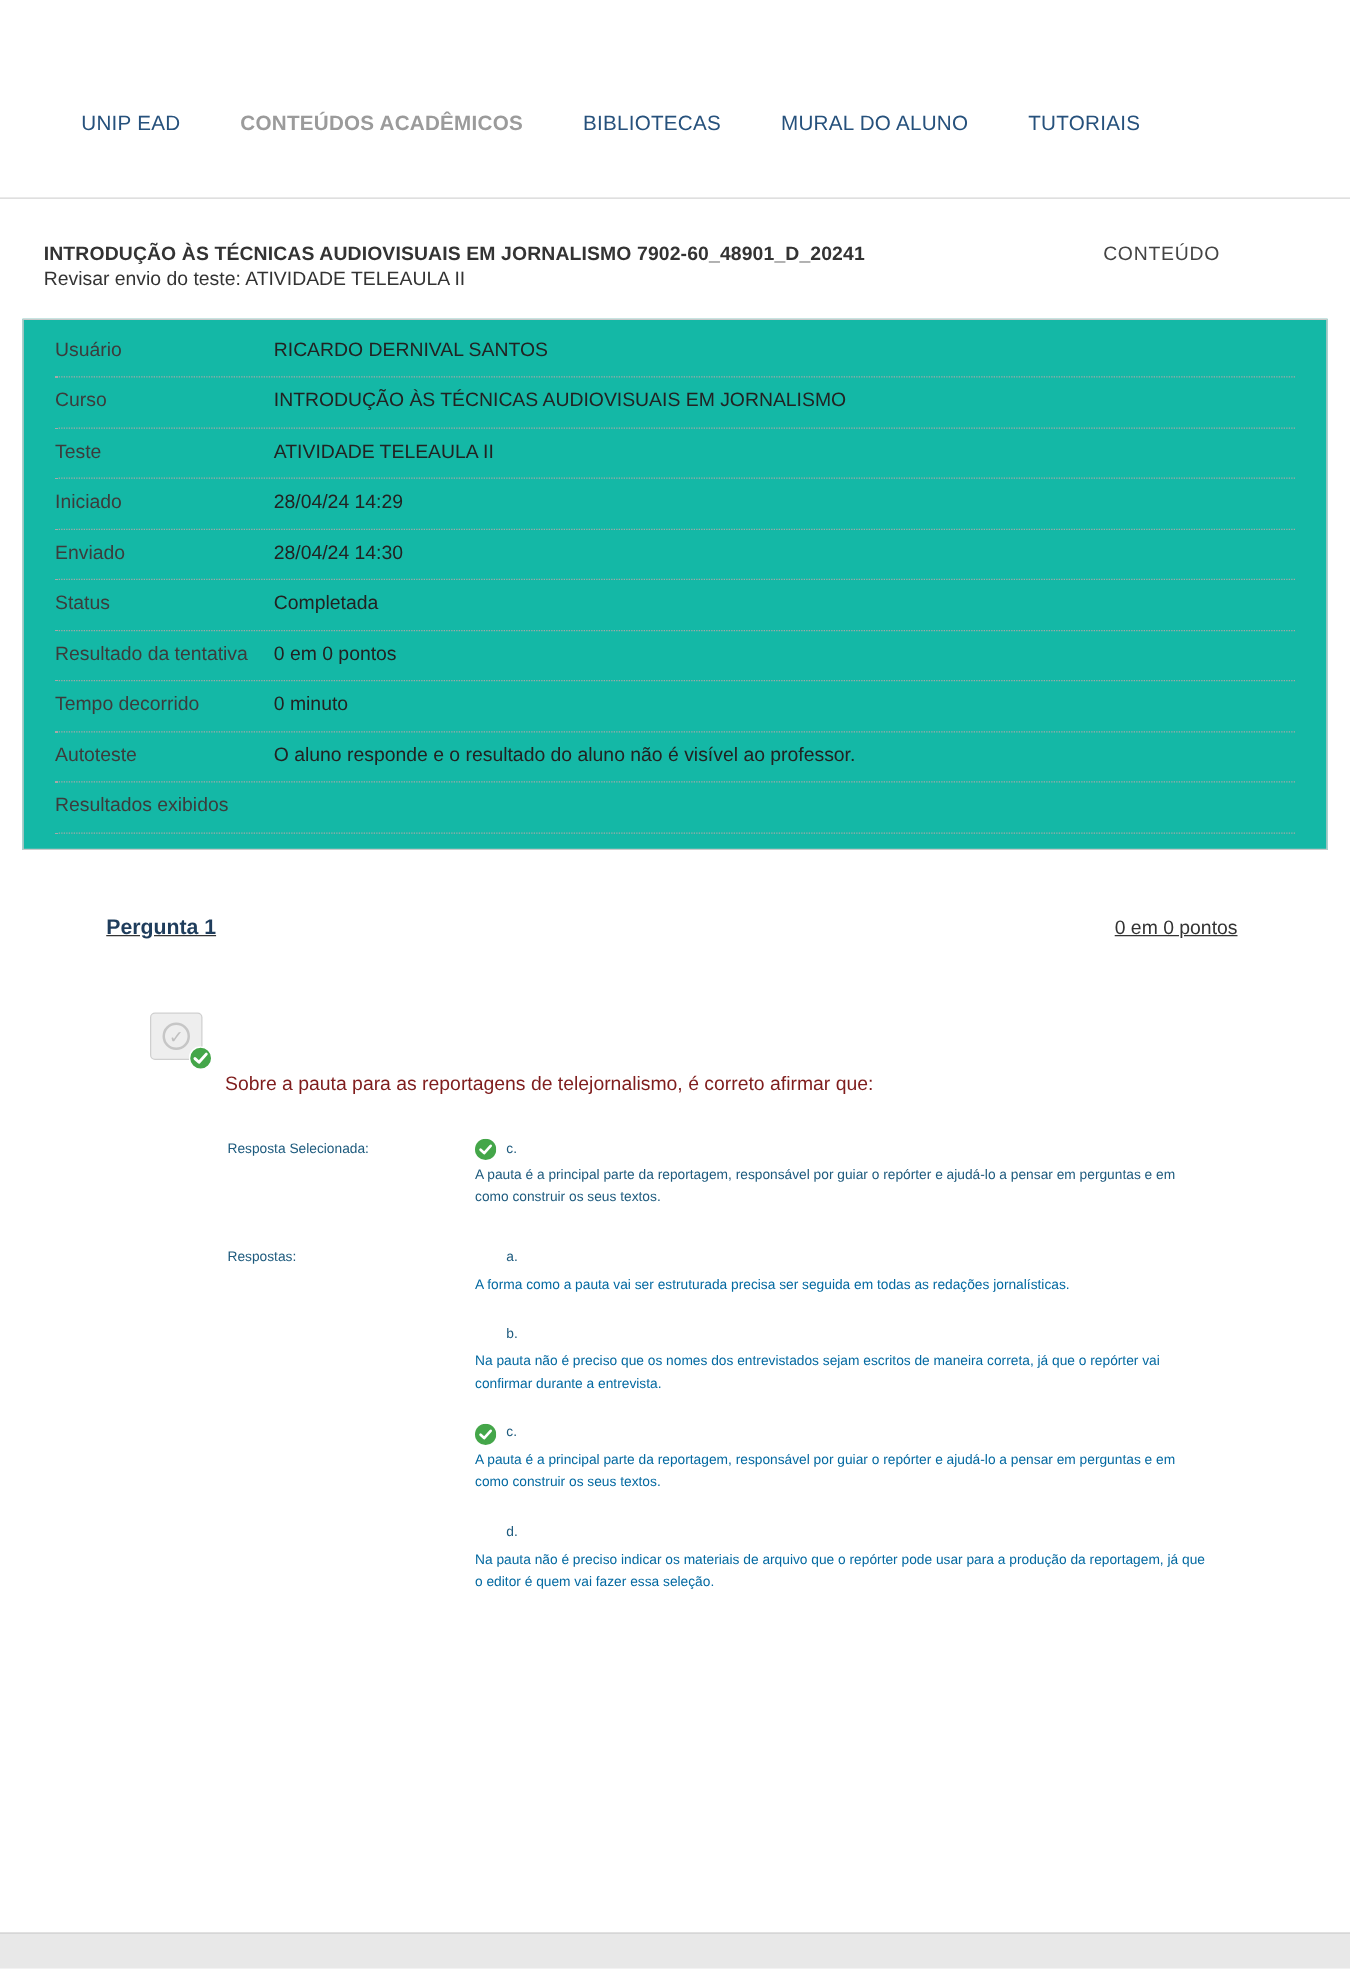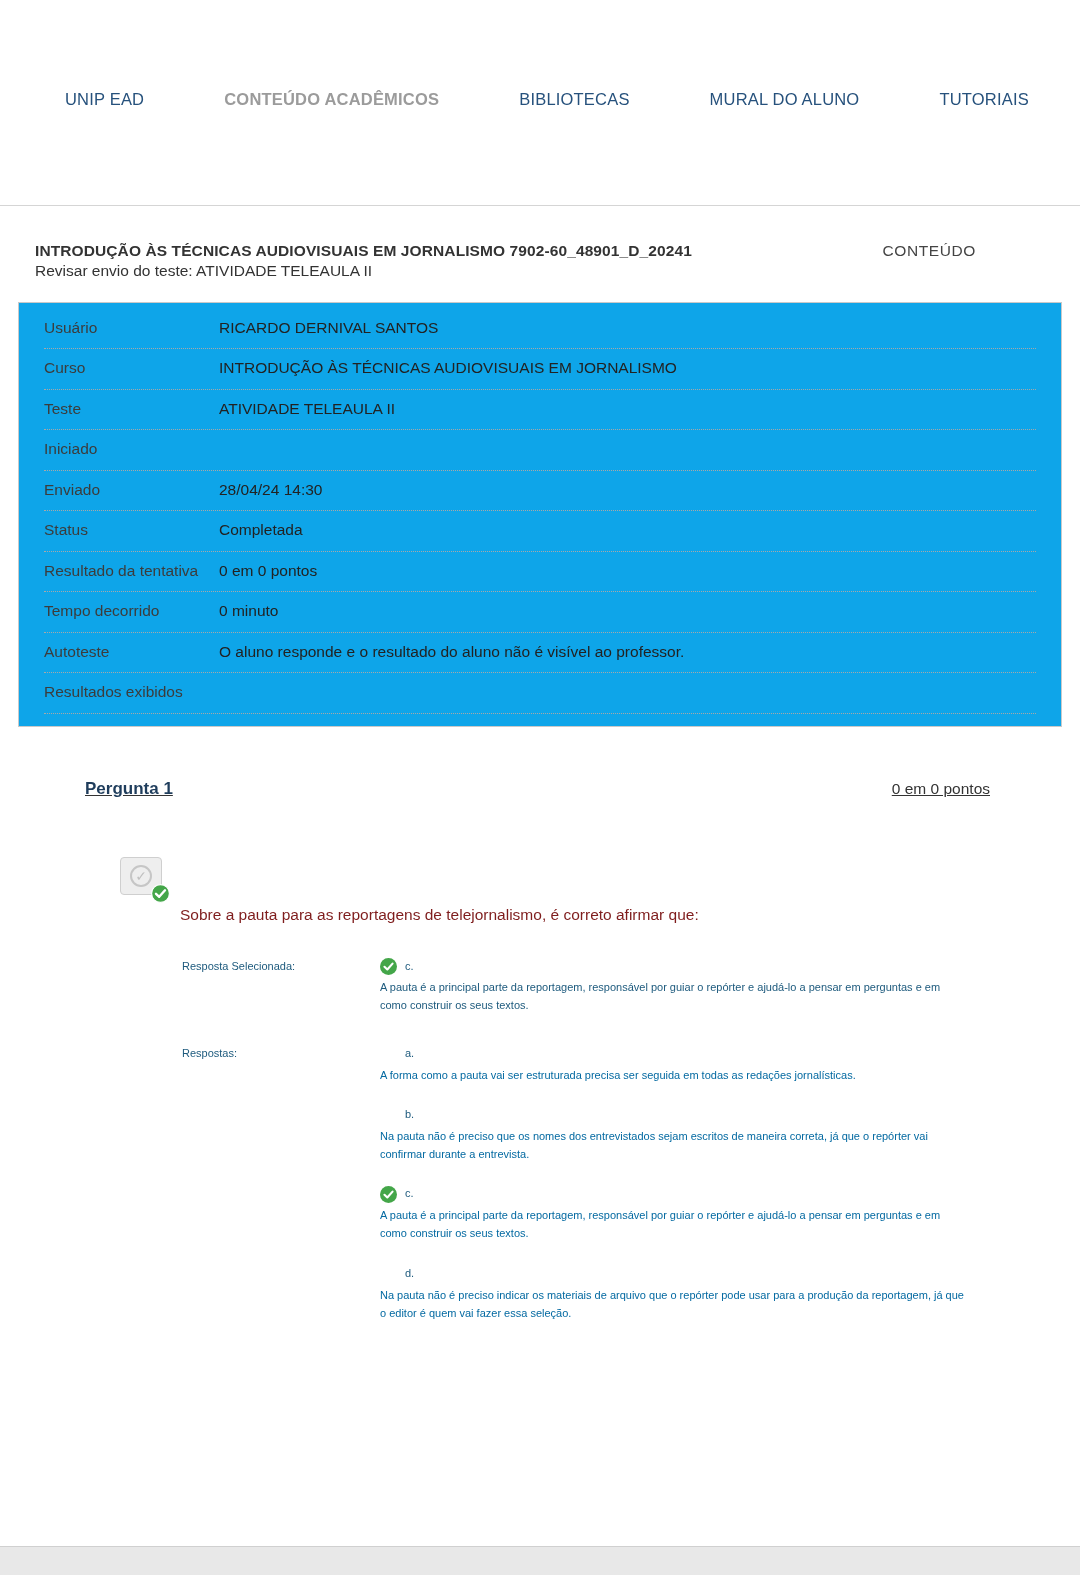--- a/index.html
+++ b/index.html
@@ -6,23 +6,23 @@
   body {
     width: 1080px; height: 1575px;
     position: relative; overflow: hidden;
     background: #ffffff;
     font-family: "Liberation Sans", sans-serif;
     color: #333333;
   }
 
   
   .topnav {
-    display: flex; gap: 80px;
+    display: flex; gap: 48px;
     padding: 90px 0 0 65px;
-    height: 206px;
+    height: 159px;
     border-bottom: 1px solid #d5d5d5;
     background: #ffffff;
   }
   .nav-item {
     font-size: 16.5px; color: #26517c;
     letter-spacing: .2px; cursor: pointer; white-space: nowrap;
   }
   .nav-item.current { color: #9b9b9b; font-weight: bold; }
 
   
@@ -30,21 +30,21 @@
   .title-row { display: flex; align-items: baseline; }
   .course-title { font-size: 15.5px; font-weight: bold; color: #333; letter-spacing: .1px; }
   .conteudo-link { margin-left: auto; margin-right: 104px; font-size: 15.5px; color: #444; letter-spacing: .6px; cursor: pointer; }
   .subtitle { margin-top: 2px; font-size: 15.5px; color: #333; }
 
   
   .summary-box {
     margin: 22px 18px 0 18px;
     border: 1px solid #c9c9c9;
     padding: 6px 25px 12px 25px;
-    background: #0ea5e9;
+    background: #14b8a6;
   }
   .s-row {
     display: grid; grid-template-columns: 175px 1fr;
     padding: 8px 0 9px;
     border-bottom: 1px dotted #a8a8a8;
     font-size: 15.5px; line-height: 1.45;
   }
   .s-label { color: #3c3c3c; padding-right: 10px; }
   .s-value { color: #222; }
 
@@ -94,21 +94,21 @@
   .footer-strip {
     position: absolute; left: 0; bottom: 0; width: 100%; height: 29px;
     background: #e8e8e8; border-top: 1px solid #d0d0d0;
   }
 </style>
 </head>
 <body>
 
 <nav class="topnav">
   <span class="nav-item">UNIP EAD</span>
-  <span class="nav-item current">CONTEÚDO ACADÊMICOS</span>
+  <span class="nav-item current">CONTEÚDOS ACADÊMICOS</span>
   <span class="nav-item">BIBLIOTECAS</span>
   <span class="nav-item">MURAL DO ALUNO</span>
   <span class="nav-item">TUTORIAIS</span>
 </nav>
 
 <header class="page-head">
   <div class="title-row">
     <span class="course-title">INTRODUÇÃO ÀS TÉCNICAS AUDIOVISUAIS EM JORNALISMO 7902-60_48901_D_20241</span>
     <span class="conteudo-link">CONTEÚDO</span>
   </div>
@@ -123,20 +123,21 @@
   <div class="s-row">
     <span class="s-label">Curso</span>
     <span class="s-value">INTRODUÇÃO ÀS TÉCNICAS AUDIOVISUAIS EM JORNALISMO</span>
   </div>
   <div class="s-row">
     <span class="s-label">Teste</span>
     <span class="s-value">ATIVIDADE TELEAULA II</span>
   </div>
   <div class="s-row">
     <span class="s-label">Iniciado</span>
+    <span class="s-value">28/04/24 14:29</span>
   </div>
   <div class="s-row">
     <span class="s-label">Enviado</span>
     <span class="s-value">28/04/24 14:30</span>
   </div>
   <div class="s-row">
     <span class="s-label">Status</span>
     <span class="s-value">Completada</span>
   </div>
   <div class="s-row">

